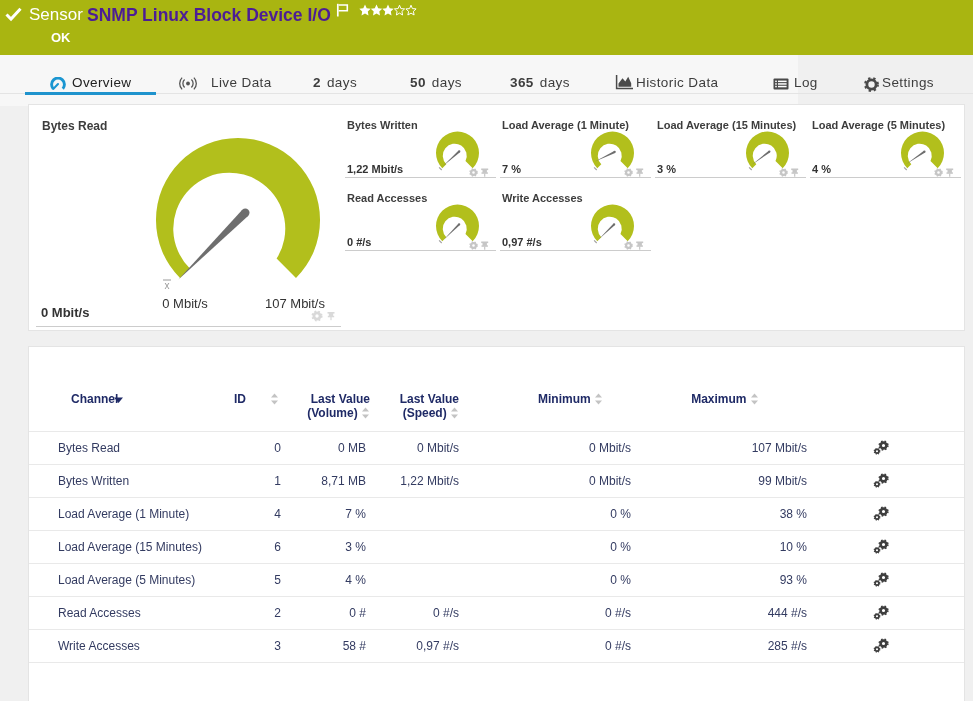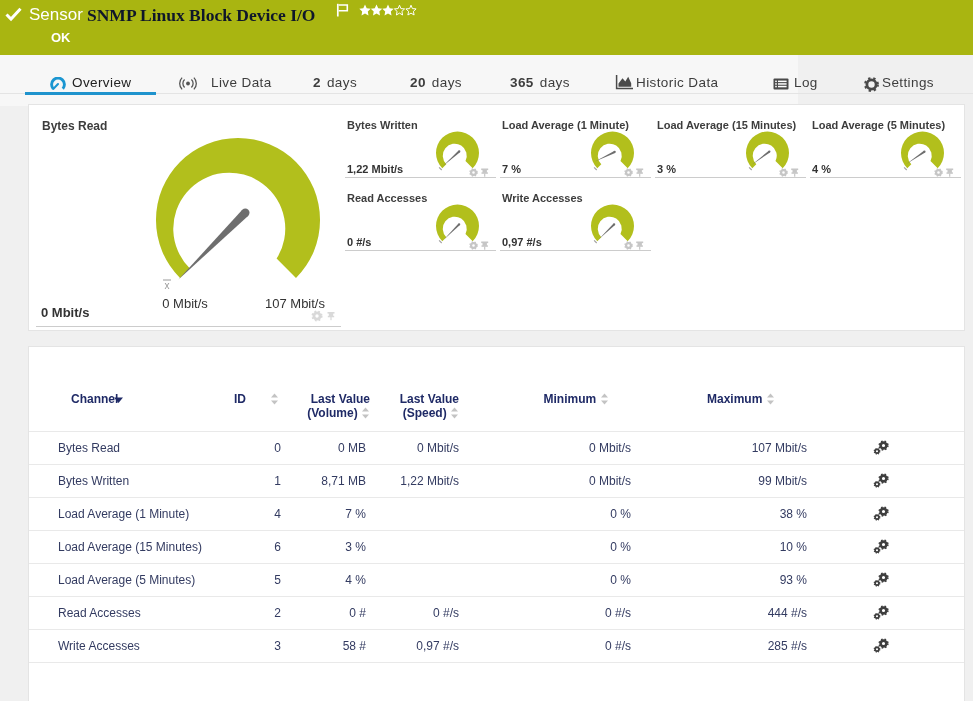--- a/index.html
+++ b/index.html
@@ -1,19 +1,19 @@
 <!DOCTYPE html>
 <html><head><meta charset="utf-8"><style>
 * { margin:0; padding:0; box-sizing:border-box; }
 body { width:973px; height:701px; overflow:hidden; background:#f0f0f0;
        font-family:"Liberation Sans", sans-serif; position:relative; }
 .abs { position:absolute; }
 .hdr { position:absolute; left:0; top:0; width:973px; height:55px; background:#a9b511; }
 .hdr .sens { position:absolute; left:29px; top:5px; font-size:17px; color:#fff; }
-.hdr .ttl { position:absolute; left:87px; top:5px; font-size:17.5px; font-weight:bold; color:#0f172a;font-family:Liberation Serif, serif; }
+.hdr .ttl { position:absolute; left:87px; top:5px; font-size:17.5px; font-weight:bold; color:#4c1d95; }
 .hdr .ok { position:absolute; left:51px; top:30px; font-size:13px; font-weight:bold; color:#fff; }
 .tabs { position:absolute; left:0; top:55px; width:798px; height:51px; background:#f7f7f7; }
 .tabrule { position:absolute; left:0; top:38px; width:973px; height:1px; background:#e4e4e4; }
 .bluebar { position:absolute; left:25px; top:37px; width:131px; height:3px; background:#1f93cd; }
 .tab { position:absolute; top:20px; font-size:13.5px; letter-spacing:0.4px; color:#3d3d3d; white-space:nowrap; }
 .p1 { position:absolute; left:28px; top:104px; width:937px; height:227px; background:#fff; border:1px solid #e4e4e4; }
 .p2 { position:absolute; left:28px; top:346px; width:937px; height:360px; background:#fff; border:1px solid #e4e4e4; }
 .btt { position:absolute; left:13px; top:14px; font-size:12px; font-weight:bold; color:#3d3d3d; }
 .stt { position:absolute; font-size:11px; font-weight:bold; color:#3d3d3d; white-space:nowrap; }
 .stv { position:absolute; font-size:11px; font-weight:bold; color:#333; white-space:nowrap; }
@@ -66,21 +66,21 @@
  <div class="tab" style="left:72px;color:#222">Overview</div>
  <svg class="abs" style="left:179px;top:22px" width="18" height="13" viewBox="0 0 18 13">
    <circle cx="9" cy="6.5" r="1.9" fill="#555"></circle>
    <path d="M5.6,2.6 A5.3,5.3 0 0 0 5.6,10.4" fill="none" stroke="#555" stroke-width="1.3"></path>
    <path d="M12.4,2.6 A5.3,5.3 0 0 1 12.4,10.4" fill="none" stroke="#555" stroke-width="1.3"></path>
    <path d="M3.1,0.6 A8.4,8.4 0 0 0 3.1,12.4" fill="none" stroke="#555" stroke-width="1.3"></path>
    <path d="M14.9,0.6 A8.4,8.4 0 0 1 14.9,12.4" fill="none" stroke="#555" stroke-width="1.3"></path>
  </svg>
  <div class="tab" style="left:211px">Live Data</div>
  <div class="tab" style="left:313px"><b>2</b><span style="margin-left:6px">days</span></div>
- <div class="tab" style="left:410px"><b>20</b><span style="margin-left:6px">days</span></div>
+ <div class="tab" style="left:410px"><b>50</b><span style="margin-left:6px">days</span></div>
  <div class="tab" style="left:510px"><b>365</b><span style="margin-left:6px">days</span></div>
  <svg class="abs" style="left:615px;top:20px" width="19" height="15" viewBox="0 0 19 15">
    <path d="M1.6,0 L1.6,13.4 L18,13.4" fill="none" stroke="#4a4a4a" stroke-width="1.5"></path>
    <path d="M3.5,11.8 L3.5,8.5 L7.5,3.2 L10.3,6.5 L13.2,1.8 L16.2,8.2 L16.2,11.8 Z" fill="#4a4a4a"></path>
  </svg>
  <div class="tab" style="left:636px">Historic Data</div>
  <svg class="abs" style="left:773px;top:23px" width="16" height="12" viewBox="0 0 16 12">
    <rect x="0.5" y="0.5" width="15" height="11" rx="1" fill="#4a4a4a"></rect>
    <rect x="2.2" y="2.6" width="1.6" height="1.5" fill="#fff"></rect>
    <rect x="5" y="2.6" width="8.6" height="1.5" fill="#fff"></rect>
@@ -220,25 +220,25 @@
           <polygon points="4.5,11.5 8,7.5 1,7.5" fill="#c3c3c3"></polygon>
         </svg></div>
   <div style="position:absolute;left:241px;top:0;width:100px;text-align:right">Last Value<br>(Volume)&nbsp;<svg width="9" height="12" viewBox="0 0 9 12" style="vertical-align:-2px">
           <polygon points="4.5,0.5 8,4.5 1,4.5" fill="#c3c3c3"></polygon>
           <polygon points="4.5,11.5 8,7.5 1,7.5" fill="#c3c3c3"></polygon>
         </svg></div>
   <div style="position:absolute;left:330px;top:0;width:100px;text-align:right">Last Value<br>(Speed)&nbsp;<svg width="9" height="12" viewBox="0 0 9 12" style="vertical-align:-2px">
           <polygon points="4.5,0.5 8,4.5 1,4.5" fill="#c3c3c3"></polygon>
           <polygon points="4.5,11.5 8,7.5 1,7.5" fill="#c3c3c3"></polygon>
         </svg></div>
-  <div style="position:absolute;left:497px;top:0;width:100px;text-align:center">Minimum&nbsp;<svg width="9" height="12" viewBox="0 0 9 12" style="vertical-align:-2px">
-          <polygon points="4.5,0.5 8,4.5 1,4.5" fill="#c3c3c3"></polygon>
-          <polygon points="4.5,11.5 8,7.5 1,7.5" fill="#c3c3c3"></polygon>
-        </svg></div>
-  <div style="position:absolute;left:678px;top:0;width:100px;text-align:left">Maximum&nbsp;<svg width="9" height="12" viewBox="0 0 9 12" style="vertical-align:-2px">
+  <div style="position:absolute;left:509px;top:0;width:100px;text-align:left">Minimum&nbsp;<svg width="9" height="12" viewBox="0 0 9 12" style="vertical-align:-2px">
+          <polygon points="4.5,0.5 8,4.5 1,4.5" fill="#c3c3c3"></polygon>
+          <polygon points="4.5,11.5 8,7.5 1,7.5" fill="#c3c3c3"></polygon>
+        </svg></div>
+  <div style="position:absolute;left:646px;top:0;width:100px;text-align:center">Maximum&nbsp;<svg width="9" height="12" viewBox="0 0 9 12" style="vertical-align:-2px">
           <polygon points="4.5,0.5 8,4.5 1,4.5" fill="#c3c3c3"></polygon>
           <polygon points="4.5,11.5 8,7.5 1,7.5" fill="#c3c3c3"></polygon>
         </svg></div>
  </div>
  <table class="grid">
 <tbody>
         <tr>
           <td class="c1">Bytes Read</td>
           <td class="c2">0</td>
           <td class="c3">0 MB</td>

